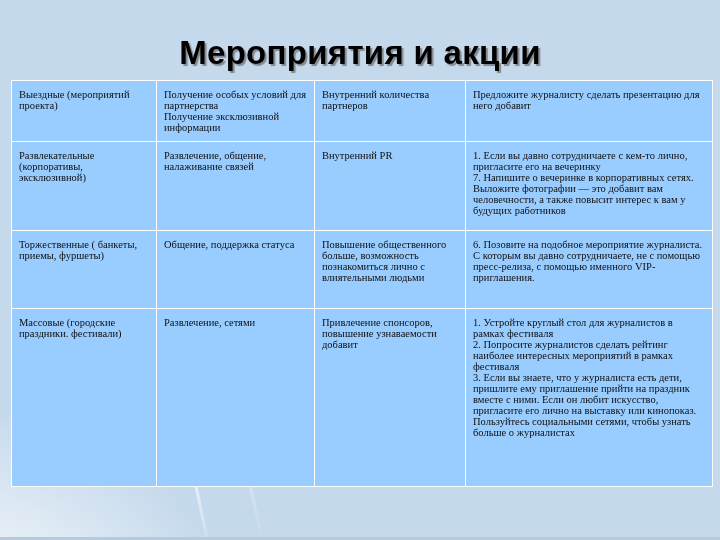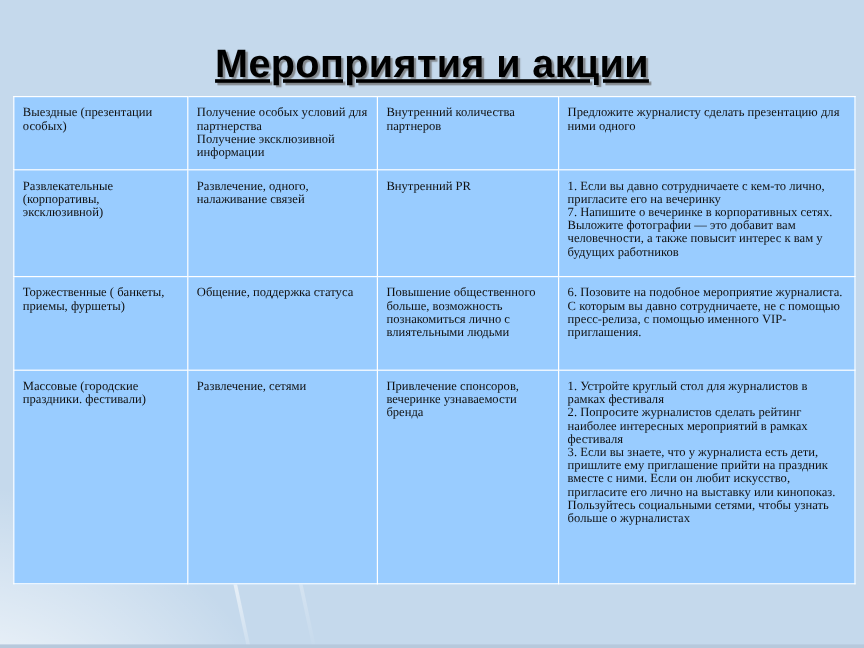--- a/index.html
+++ b/index.html
@@ -42,21 +42,20 @@
       left: 0;
       width: 720px;
       top: 34px;
       text-align: center;
       font-family: "Liberation Sans", sans-serif;
       font-weight: bold;
       font-size: 33px;
       letter-spacing: 0.3px;
       color: #000;
       text-shadow: 2px 2px 1px rgba(110,110,110,0.75);
-      text-decoration: underline;
     }
     table.events {
       position: absolute;
       left: 11px;
       top: 80px;
       width: 701px;
       height: 406px;
       border-collapse: collapse;
       table-layout: fixed;
       background: #99ccff;
@@ -93,39 +92,39 @@
 <table class="events">
   <colgroup>
     <col class="c1">
       <col class="c2">
       <col class="c3">
       <col class="c4">
   </colgroup>
   <tbody>
     <tr class="r1">
       <td>
-          <div class="cell-text">Выездные (презентации особых)</div>
+          <div class="cell-text">Выездные (мероприятий проекта)</div>
         </td>
       <td>
           <div class="cell-text">Получение особых условий для партнерства
 Получение эксклюзивной информации</div>
         </td>
       <td>
           <div class="cell-text">Внутренний количества партнеров</div>
         </td>
       <td>
-          <div class="cell-text">Предложите журналисту сделать презентацию для ними одного</div>
+          <div class="cell-text">Предложите журналисту сделать презентацию для него добавит</div>
         </td>
     </tr>
     <tr class="r2">
       <td>
           <div class="cell-text">Развлекательные (корпоративы, эксклюзивной)</div>
         </td>
       <td>
-          <div class="cell-text">Развлечение, одного, налаживание связей</div>
+          <div class="cell-text">Развлечение, общение, налаживание связей</div>
         </td>
       <td>
           <div class="cell-text">Внутренний PR</div>
         </td>
       <td>
           <div class="cell-text">1. Если вы давно сотрудничаете с кем-то лично, пригласите его на вечеринку
 7. Напишите о вечеринке в корпоративных сетях. Выложите фотографии — это добавит вам человечности, а также повысит интерес к вам у будущих работников</div>
         </td>
     </tr>
     <tr class="r3">
@@ -143,21 +142,21 @@
         </td>
     </tr>
     <tr class="r4">
       <td>
           <div class="cell-text">Массовые (городские праздники. фестивали)</div>
         </td>
       <td>
           <div class="cell-text">Развлечение, сетями</div>
         </td>
       <td>
-          <div class="cell-text">Привлечение спонсоров, вечеринке узнаваемости бренда</div>
+          <div class="cell-text">Привлечение спонсоров, повышение узнаваемости добавит</div>
         </td>
       <td>
           <div class="cell-text">1. Устройте круглый стол для журналистов в рамках фестиваля
 2. Попросите журналистов сделать рейтинг наиболее интересных мероприятий в рамках фестиваля
 3. Если вы знаете, что у журналиста есть дети, пришлите ему приглашение прийти на праздник вместе с ними. Если он любит искусство, пригласите его лично на выставку или кинопоказ. Пользуйтесь социальными сетями, чтобы узнать больше о журналистах</div>
         </td>
     </tr>
   </tbody>
 </table>
 

